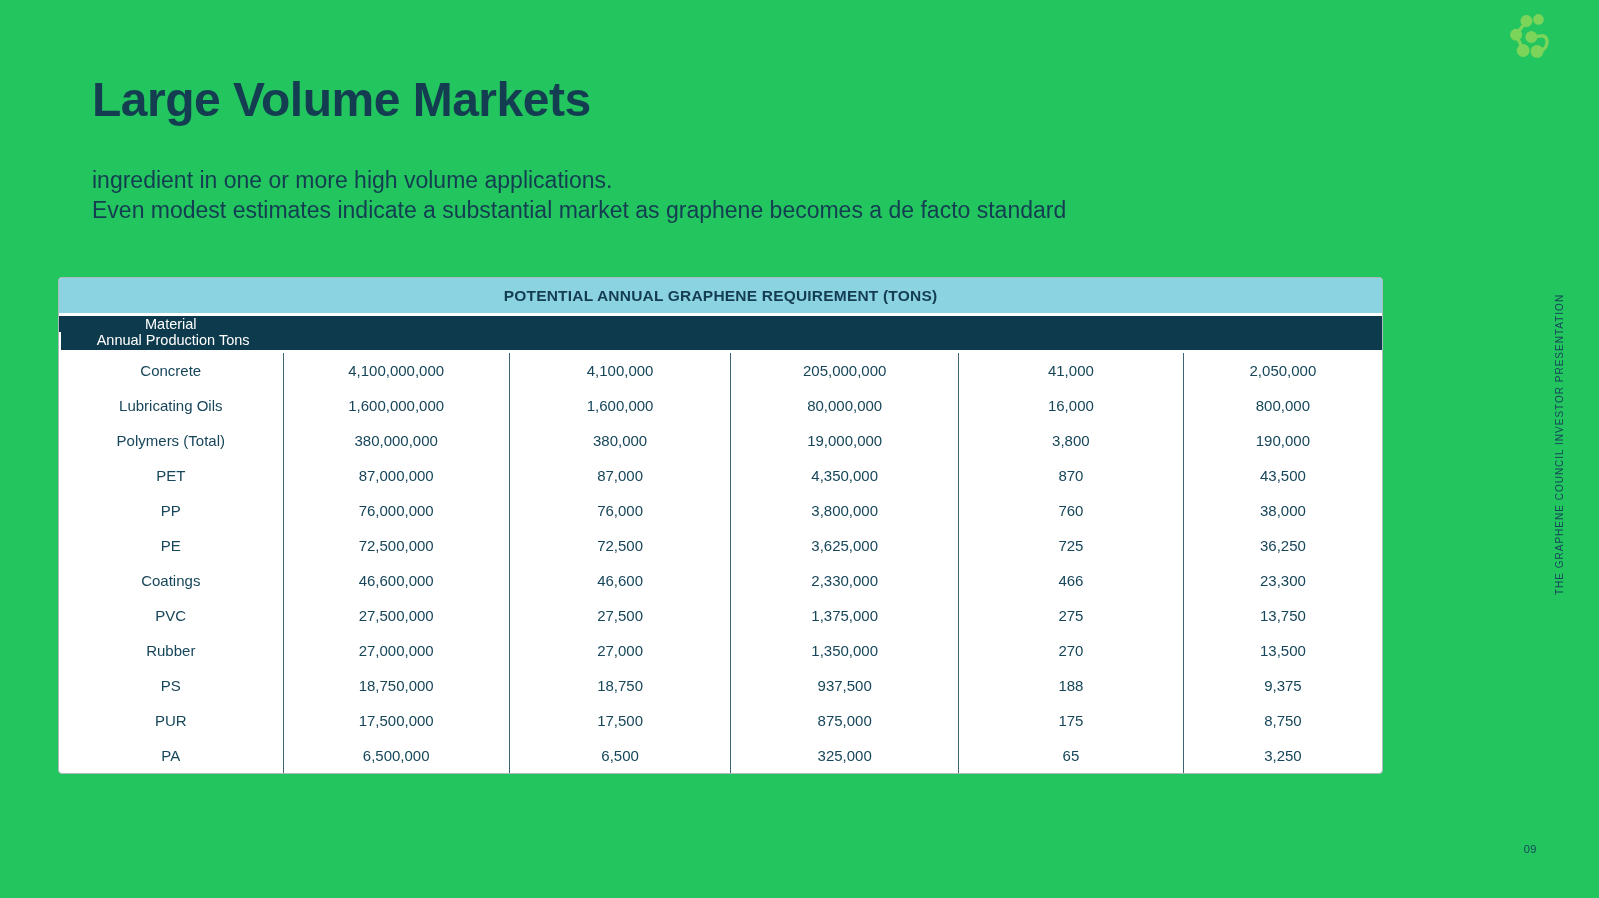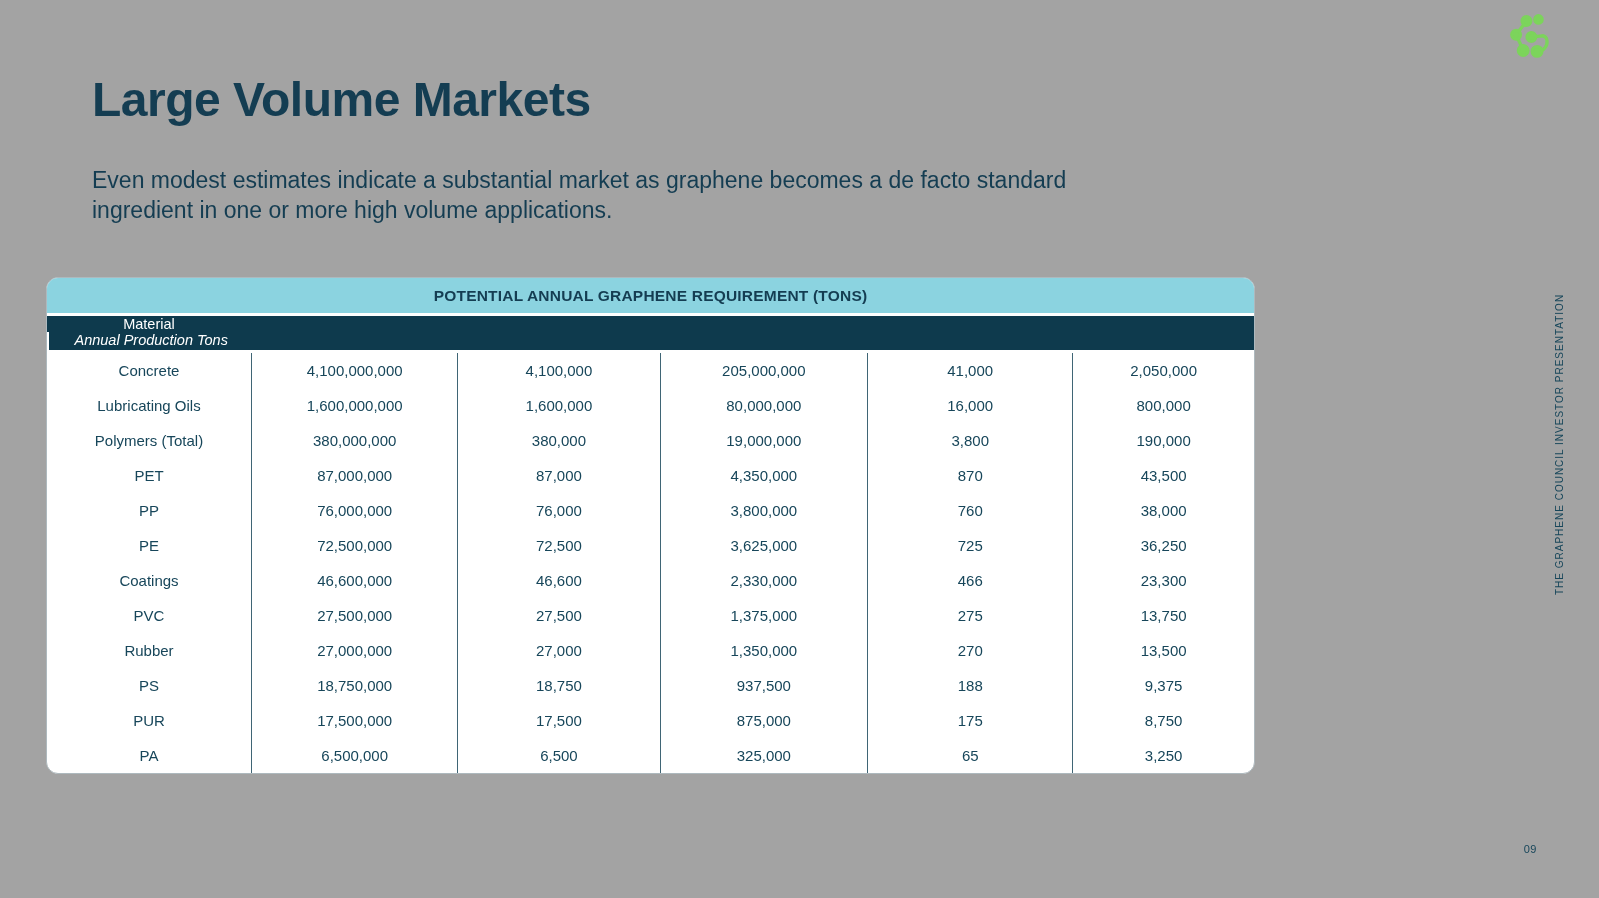--- a/index.html
+++ b/index.html
@@ -5,21 +5,21 @@
   html, body {
     margin: 0;
     padding: 0;
     background: #ffffff;
     font-family: "Liberation Sans", "DejaVu Sans", sans-serif;
   }
   .slide {
     position: relative;
     width: 1599px;
     height: 898px;
-    background: #a3a3a3;
+    background: #22c55e;
     overflow: hidden;
   }
   
   .page-title {
     position: absolute;
     left: 92px;
     top: 72px;
     margin: 0;
     font-size: 48px;
     font-weight: 700;
@@ -39,25 +39,25 @@
   .logo {
     position: absolute;
     top: 14px;
     right: 48px;
     width: 48px;
     height: 48px;
   }
   
   .table-card {
     position: absolute;
-    left: 46px;
+    left: 58px;
     top: 277px;
-    width: 1209px;
+    width: 1325px;
     border: 1px solid var(--table-border);
-    border-radius: 12px;
+    border-radius: 4px;
     overflow: hidden;
     background: #ffffff;
     box-sizing: border-box;
   }
   .table-title-band {
     height: 35px;
     background: var(--band-cyan);
     display: flex;
     align-items: center;
     justify-content: center;
@@ -74,21 +74,21 @@
     flex-direction: column;
   }
   .th {
     display: flex;
     align-items: center;
     justify-content: center;
     color: var(--header-text);
     font-size: 14.5px;
     box-sizing: border-box;
   }
-  .th + .th { border-left: 2px solid #ffffff; font-style: italic; }
+  .th + .th { border-left: 2px solid #ffffff; }
   .h0 { width: 16.9%; }
   .h1 { width: 17.1%; }
   .h2 { width: 16.75%; }
   .h3 { width: 17.2%; }
   .h4 { width: 32.05%; padding-left: 24px; }
   .table-body { margin-top: 3px; }
   .trow { display: flex; height: 35px; }
   .tcell {
     display: flex;
     align-items: center;
@@ -142,22 +142,22 @@
       <circle cx="12" cy="19" r="4"></circle>
       <circle cx="18.5" cy="33.5" r="4.4"></circle>
       <circle cx="26" cy="21" r="4"></circle>
       <circle cx="31.2" cy="34.3" r="4.4"></circle>
     </g>
   </svg>
 
   <h1 class="page-title">Large Volume Markets</h1>
 
   <div class="subtitle">
+    <div>ingredient in one or more high volume applications.</div>
     <div>Even modest estimates indicate a substantial market as graphene becomes a de facto standard</div>
-    <div>ingredient in one or more high volume applications.</div>
   </div>
 
   <div class="table-card">
     <div class="table-title-band">POTENTIAL ANNUAL GRAPHENE REQUIREMENT (TONS)</div>
     <div class="table-header">
       <div class="th h0">Material</div>
       <div class="th h1">Annual Production Tons</div>
       <div class="th h2">Loading Ratio of 0.001</div>
       <div class="th h3">Loading Ratio of 0.005</div>
       <div class="th h4">Just 1% of Total Addressable Market</div>

